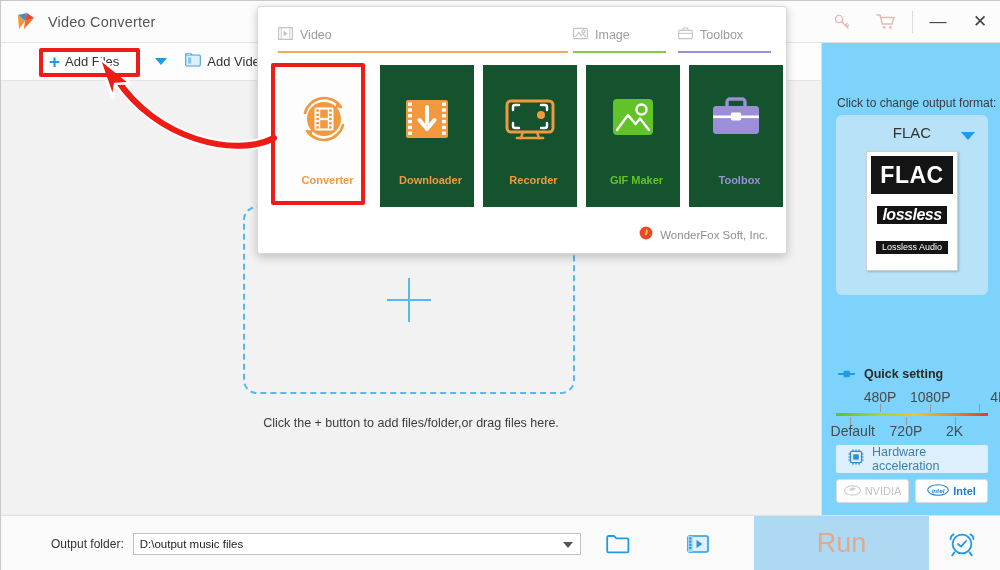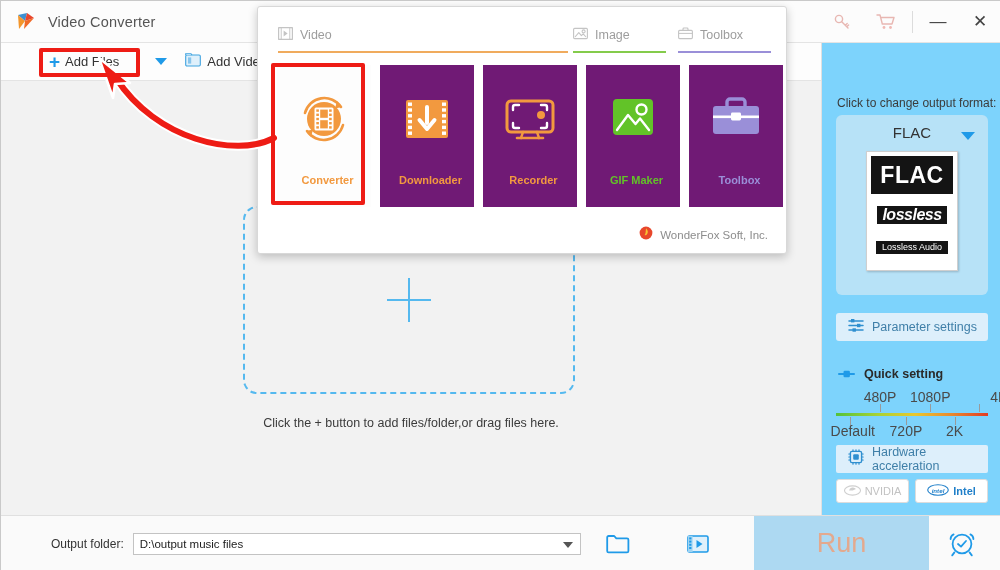--- a/index.html
+++ b/index.html
@@ -115,21 +115,21 @@
   #ptab-video .ptab-underline { width: 290px; background: #f0ab5d; }
   #ptab-image { width: 93px; margin-left: 5px; }
   #ptab-image .ptab-underline { width: 93px; background: #84cb4b; }
   #ptab-toolbox { width: 93px; margin-left: 12px; }
   #ptab-toolbox .ptab-underline { width: 93px; background: #9a8fd8; }
 
   .cards {
     position: absolute; left: 19px; top: 58px; display: flex; gap: 9px;
   }
   .card {
-    width: 94px; height: 142px; background: #701a75;
+    width: 94px; height: 142px; background: #14532d;
     display: flex; flex-direction: column; align-items: center;
     padding-top: 25px;
   }
   .card.sel { background: #fdfdfd; }
   .card-icon { width: 58px; height: 58px; display: flex; align-items: center; justify-content: center; }
   .card-label { margin-top: 26px; font-size: 11px; font-weight: 700; margin-left: 7px; }
   .lbl-orange { color: #f2993f; }
   .lbl-green  { color: #62c328; }
   .lbl-purple { color: #9a8fd8; }
 
@@ -489,31 +489,20 @@
       <span class="fmt-caret"></span>
       <div class="fmt-thumb">
         <div class="fmt-thumb-top">FLAC</div>
         <div class="fmt-thumb-bot">
           <span class="lossless-word">lossless</span>
           <span class="lossless-sub">Lossless Audio</span>
         </div>
       </div>
     </div>
 
-    <div class="param-btn">
-      <span>
-        <svg width="16" height="15" viewBox="0 0 16 15">
-          <path d="M1 3 H15 M1 7.5 H15 M1 12 H15" stroke="#2f8fd0" stroke-width="1.5" stroke-linecap="round"></path>
-          <rect x="3" y="1" width="3.4" height="3.4" fill="#2f8fd0"></rect>
-          <rect x="9" y="5.8" width="3.4" height="3.4" fill="#2f8fd0"></rect>
-          <rect x="4.5" y="10.3" width="3.4" height="3.4" fill="#2f8fd0"></rect>
-        </svg>
-      </span>
-      <span class="param-label">Parameter settings</span>
-    </div>
 
     <div class="quick-head">
       <span>
         <svg width="18" height="10" viewBox="0 0 18 10">
           <path d="M1 5 H16" stroke="#1f9ae8" stroke-width="2" stroke-linecap="round"></path>
           <rect x="5.5" y="1.8" width="6.4" height="6.4" rx="1.2" fill="#1f9ae8"></rect>
         </svg>
       </span>
       <span class="quick-label">Quick setting</span>
     </div>

